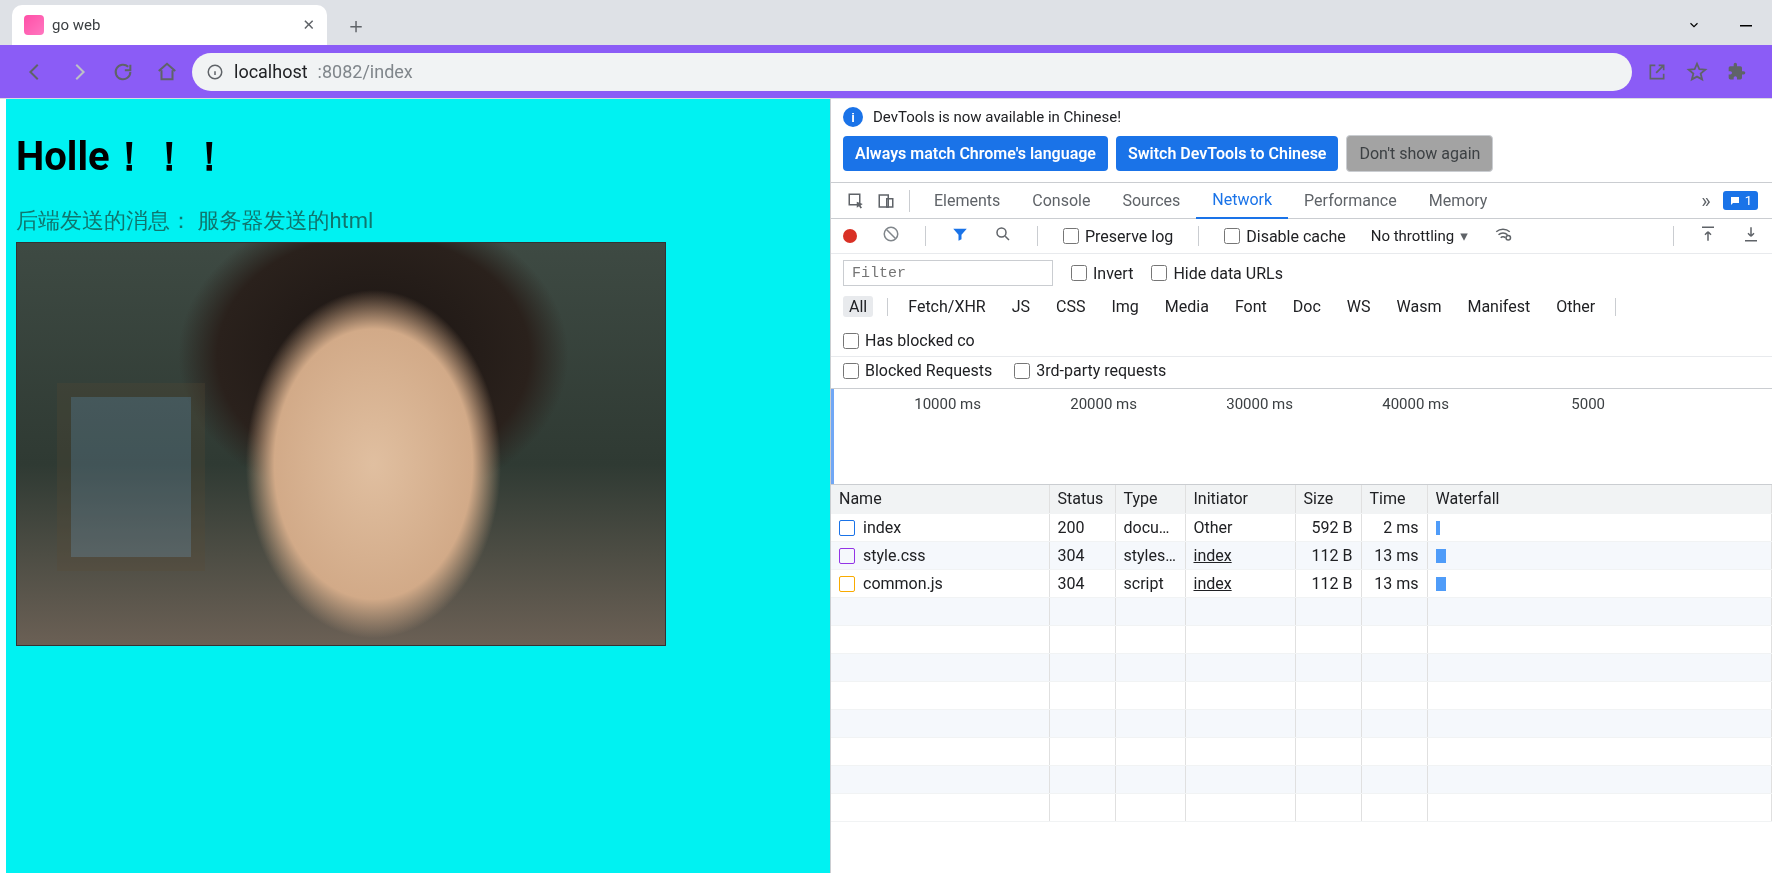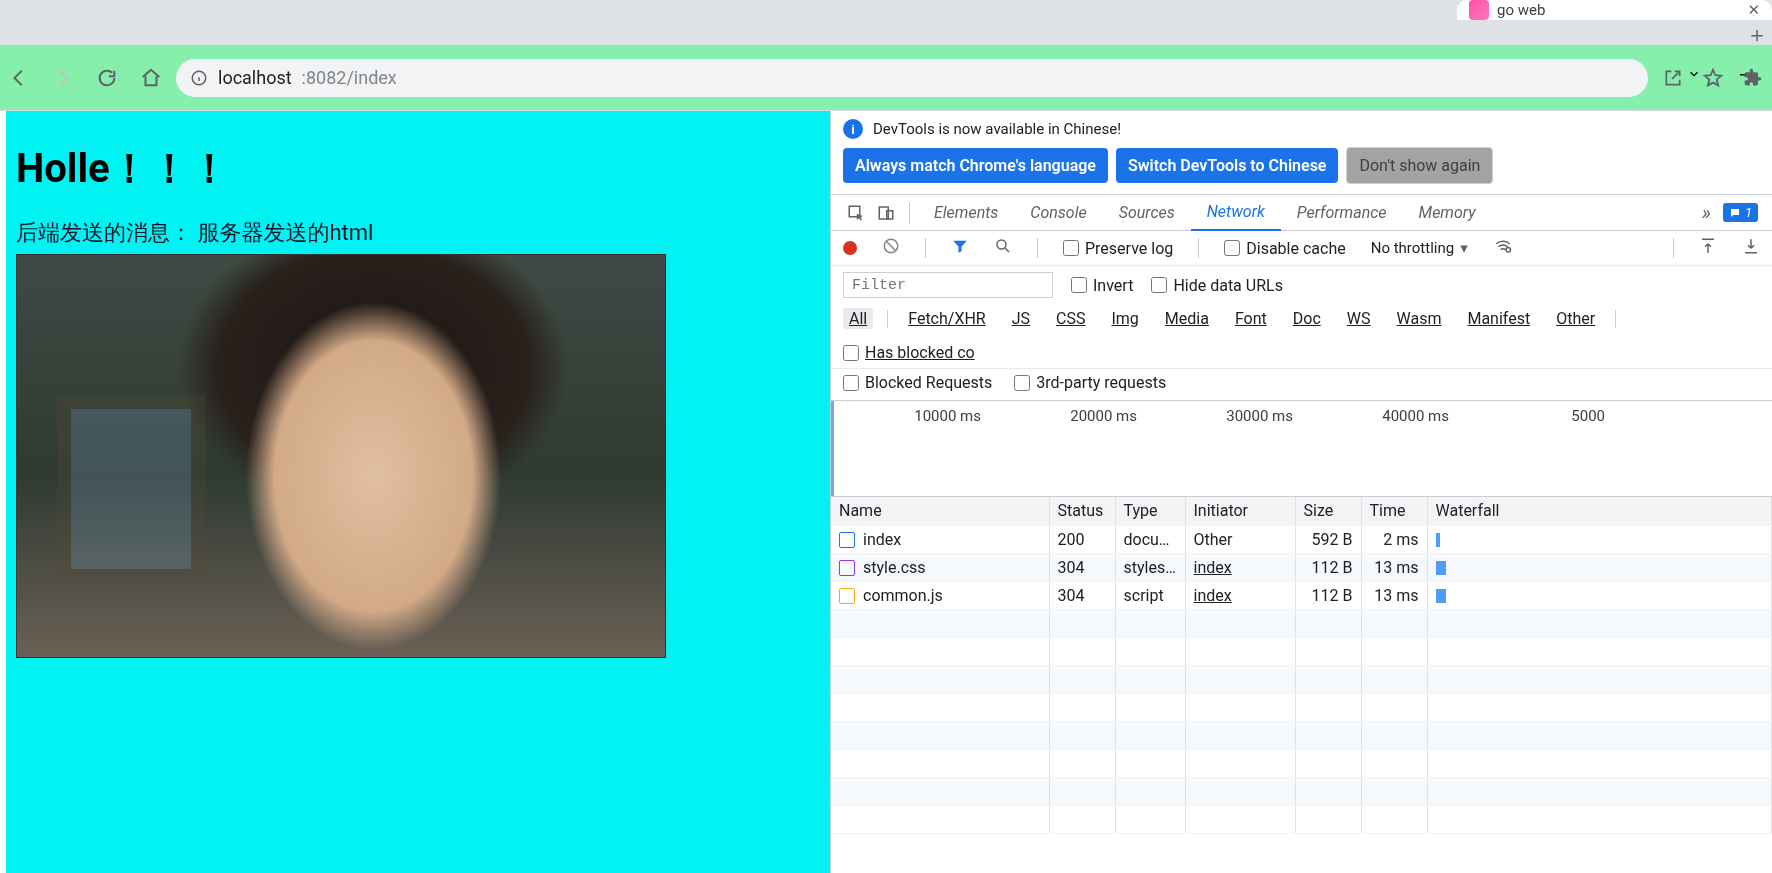--- a/index.html
+++ b/index.html
@@ -1,78 +1,78 @@
 <!DOCTYPE html>
 <html><head>
 <meta charset="utf-8">
 <style>
   * { box-sizing: border-box; margin: 0; padding: 0; font-family: -apple-system, BlinkMacSystemFont, "Segoe UI", Roboto, Arial, sans-serif; }
   html, body { width: 1772px; height: 873px; overflow: hidden; background: #fff; }
 
   
-  .titlebar { height: 45px; background: #dee1e6; display: flex; align-items: flex-end; flex-direction: column; }
+  .titlebar { height: 45px; background: #dee1e6; display: flex; align-items: flex-end; }
   .tab { height: 40px; width: 315px; margin-left: 12px; background: #fff; border-radius: 10px 10px 0 0; display: flex; align-items: center; padding: 0 12px; gap: 8px; font-size: 15px; color: #3c4043; }
   .favicon-sq { width: 20px; height: 20px; border-radius: 4px; background: linear-gradient(135deg,#ff4fa7,#ff77c0); display:inline-block; }
   .tab-title { flex: 1; white-space: nowrap; overflow: hidden; text-overflow: ellipsis; }
   .tab-close { color:#5f6368; font-size:15px; }
   .new-tab { width: 30px; height: 30px; display:flex; align-items:center; justify-content:center; color:#5f6368; font-size:22px; margin-left:14px; margin-bottom:4px; }
   .win-ctrl { margin-left:auto; display:flex; gap:0; }
   .win-btn { width:52px; height:40px; display:flex; align-items:center; justify-content:center; color:#000; }
   .win-btn svg { width:14px; height:14px; }
 
-  .toolbar { height: 66px; background:#86efac; border-bottom:1px solid #dadce0; display:flex; align-items:center; padding:0 0; gap:6px; }
+  .toolbar { height: 54px; background:#8b5cf6; border-bottom:1px solid #dadce0; display:flex; align-items:center; padding:0 16px; gap:6px; }
   .tbtn { width:38px; height:38px; display:flex; align-items:center; justify-content:center; color:#5f6368; border-radius:50%; }
   .tbtn.disabled { color:#bdc1c6; }
   .omnibox { flex:1; height:38px; background:#f1f3f4; border-radius:20px; display:flex; align-items:center; padding:0 14px; gap:10px; color:#202124; font-size:18px; }
   .omni-dim { color:#80868b; }
   .right-icons { display:flex; align-items:center; gap:2px; }
 
   
   .main { display:flex; height: calc(873px - 45px - 50px); }
   .page { width: 824px; height:100%; background:#00f2f2; overflow:hidden;margin-left:6px; }
   .page h1 { font-size:40px; font-weight:700; padding:30px 10px 22px; color:#000; }
-  .page .msg { font-size:22px; padding:0 10px 6px; color:#0f172a; }
+  .page .msg { font-size:22px; padding:0 10px 6px; color:#0f766e; }
   .photo { width:650px; height:404px; margin-left:10px; background:#4a4039; border:1px solid #333; position:relative; overflow:hidden; }
   
   .photo::before { content:""; position:absolute; inset:0; background:
     radial-gradient(ellipse 220px 300px at 55% 55%, #e0bfa0 0%, #d2aa88 45%, rgba(0,0,0,0) 58%),
     radial-gradient(ellipse 260px 200px at 55% 28%, #1a1412 0%, #2a211c 60%, rgba(0,0,0,0) 75%),
     linear-gradient(180deg,#3e4a43 0%, #2f3a33 55%, #6b6055 100%);
     filter: blur(0.3px);
   }
   .photo::after { content:""; position:absolute; left:40px; top:140px; width:120px; height:160px;
     border:14px solid #5a4a33; background:#7aa3c2; opacity:.25; }
 
   
   .devtools { flex:1; height:100%; border-left:1px solid #cacdd1; display:flex; flex-direction:column; background:#fff; color:#202124; font-size:15px; }
   .infobar { display:flex; align-items:center; gap:10px; padding:8px 12px; }
   .info-i { width:20px; height:20px; border-radius:50%; background:#1a73e8; color:#fff; display:flex; align-items:center; justify-content:center; font: 700 13px/1 sans-serif; }
   .btnrow { display:flex; align-items:center; gap:8px; padding:0 12px 10px; border-bottom:1px solid #cacdd1; }
   .btn-primary { background:#1a73e8; color:#fff; border:none; border-radius:4px; padding:8px 12px; font-size:16px; font-weight:600; }
   .btn-outline { background:#a3a3a3; color:#3c4043; border:1px solid #cacdd1; border-radius:4px; padding:8px 12px; font-size:16px; }
 
-  .tabstrip { display:flex; align-items:center; gap:0; padding:0 10px; border-bottom:1px solid #cacdd1; height:36px;font-style:italic; }
+  .tabstrip { display:flex; align-items:center; gap:0; padding:0 10px; border-bottom:1px solid #cacdd1; height:36px; }
   .ts-icon { width:30px; display:flex; justify-content:center; color:#5f6368; }
   .ts-sep { width:1px; height:22px; background:#cacdd1; margin:0 8px; }
   .ts-tab { padding:0 16px; height:36px; display:flex; align-items:center; color:#5f6368; font-size:16px; }
   .ts-tab.active { color:#1a73e8; border-bottom:2px solid #1a73e8; }
   .ts-more { margin-left:auto; display:flex; align-items:center; gap:12px; padding-right:4px; }
   .badge-blue { background:#1a73e8; color:#fff; border-radius:3px; padding:2px 6px; font-size:13px; display:flex; align-items:center; gap:4px; }
 
   .nettool { display:flex; align-items:center; gap:25px; padding:6px 12px; border-bottom:1px solid #e8eaed; }
   .rec-dot { width:14px; height:14px; border-radius:50%; background:#d93025; }
   .grey-ico { color:#80868b; }
   .blue-ico { color:#1a73e8; }
   .chk { display:flex; align-items:center; gap:6px; font-size:16px; color:#202124; }
   .chk input { width:16px; height:16px; }
   .sel { display:flex; align-items:center; gap:6px; color:#202124; }
 
   .filterrow { display:flex; align-items:center; gap:18px; padding:6px 12px; flex-wrap:nowrap; }
   .filter-input { width:210px; height:26px; border:1px solid #cacdd1; padding:0 8px; font-size:15px; color:#5f6368;font-family:Liberation Mono, monospace; }
-  .type-filters { display:flex; align-items:center; gap:14px; padding:4px 12px 6px; font-size:16px; color:#202124; border-bottom:1px solid #e8eaed; flex-wrap:wrap;text-decoration:underline; }
+  .type-filters { display:flex; align-items:center; gap:14px; padding:4px 12px 6px; font-size:16px; color:#202124; border-bottom:1px solid #e8eaed; flex-wrap:wrap; }
   .type-filters .pill { padding:1px 6px; border-radius:3px; }
   .type-filters .pill.sel { background:#e8eaed; }
   .type-sep { width:1px; height:18px; background:#cacdd1; }
   .row3 { display:flex; align-items:flex-end; gap:22px; padding:4px 12px 8px; border-bottom:1px solid #cacdd1; }
 
   .timeline { height:96px; border-bottom:1px solid #cacdd1; position:relative; }
   .timeline .ticks { display:flex; font-size:15px; color:#3c4043; padding-top:6px; }
   .timeline .ticks span { width:156px; text-align:right; padding-right:6px; }
   .timeline .scrub { position:absolute; left:0; top:0; bottom:0; width:3px; background:#71a7f5; }
 

